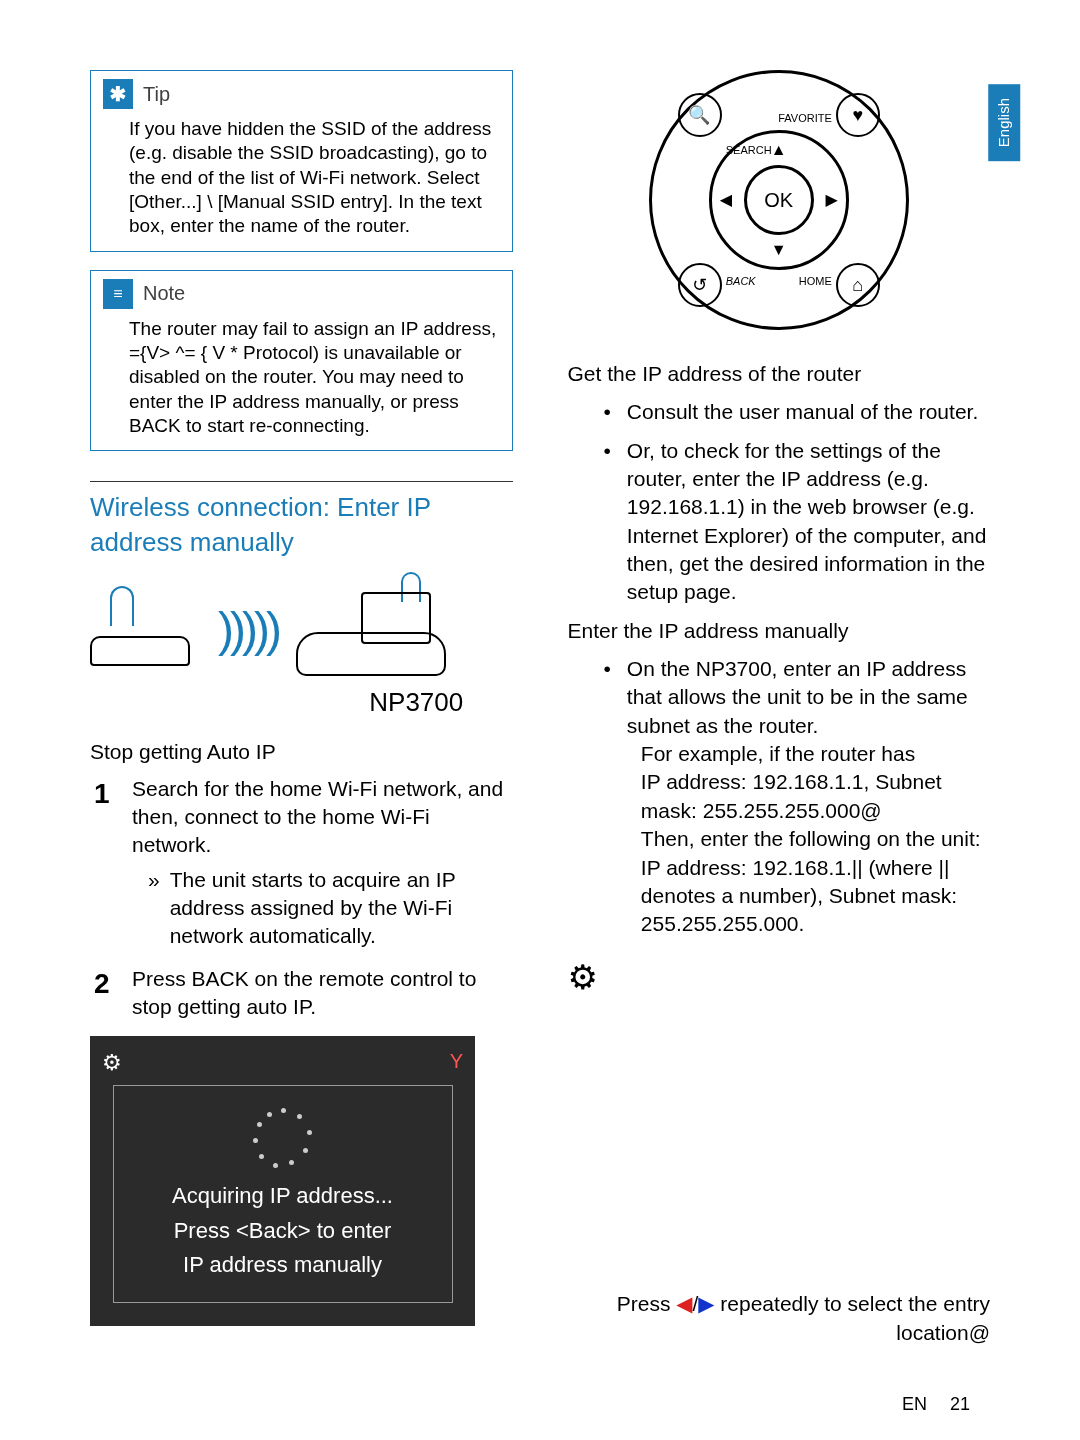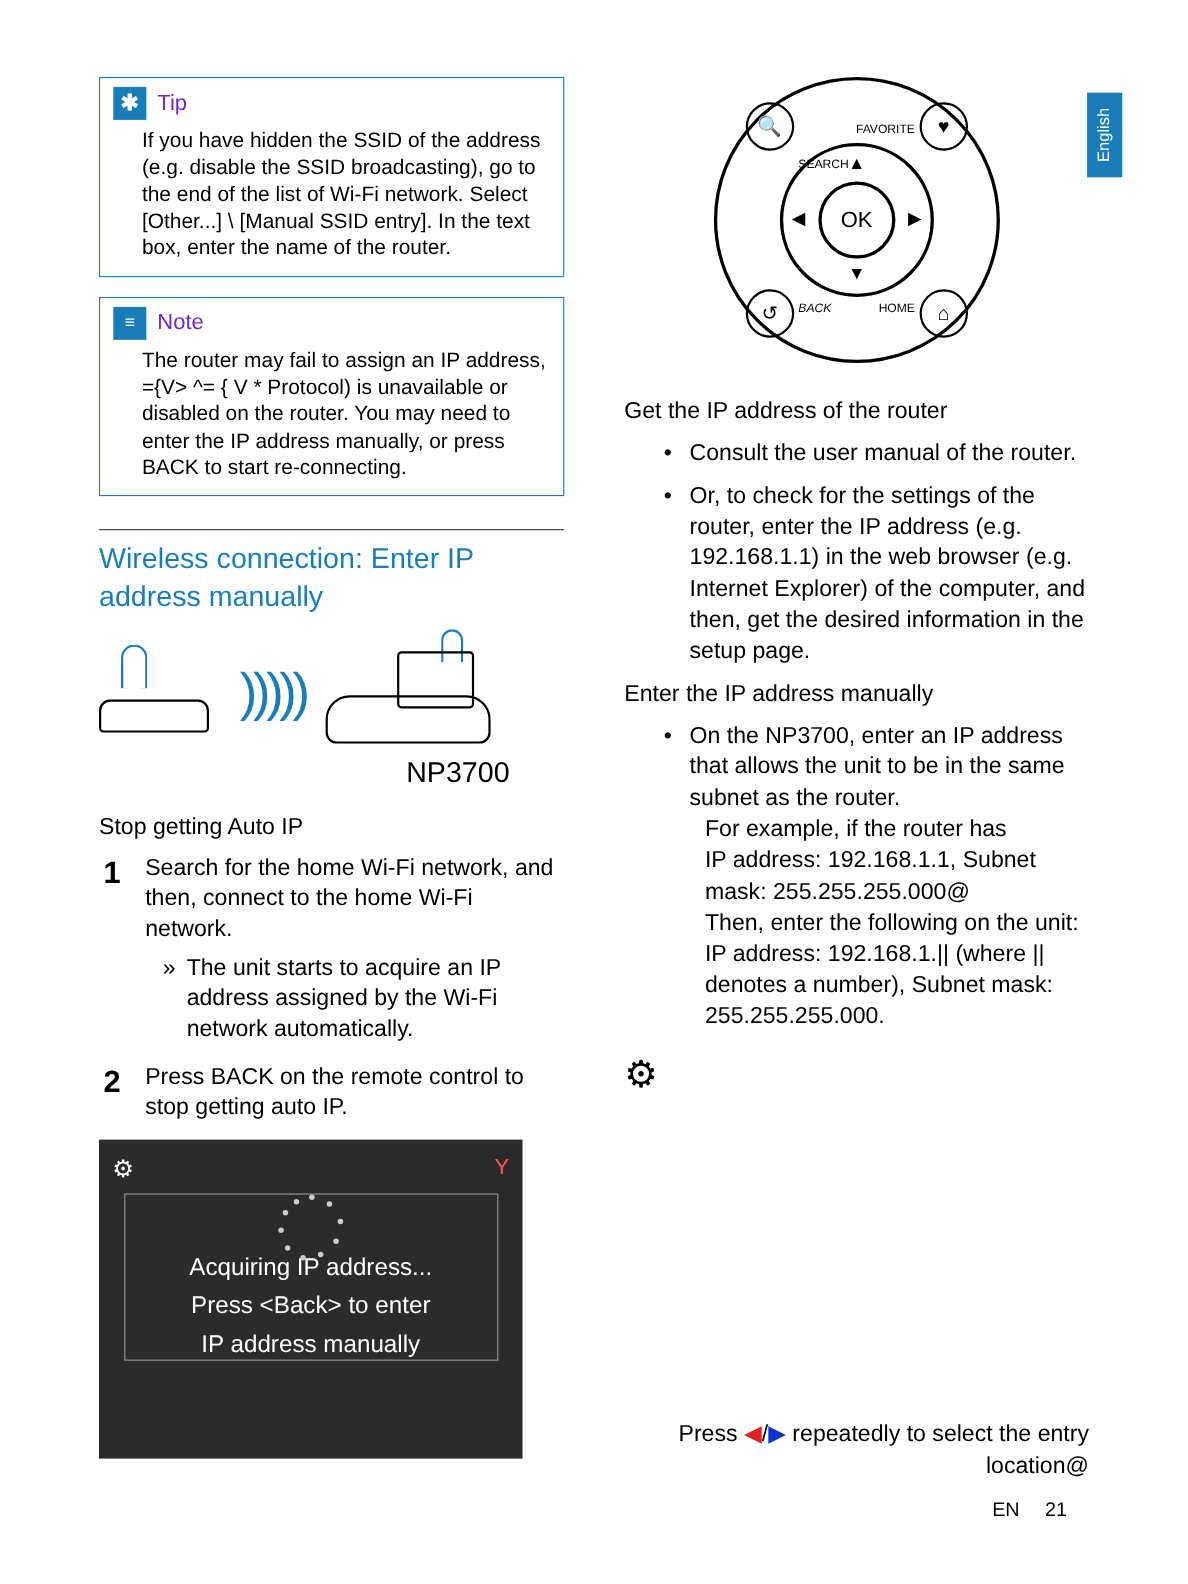--- a/index.html
+++ b/index.html
@@ -26,21 +26,21 @@
     align-items: center;
     gap: 10px;
     margin-bottom: 8px;
   }
   .callout-icon {
     width: 30px; height: 30px;
     background: #1a7db8;
     display: flex; align-items: center; justify-content: center;
     color: #fff; font-weight: bold; font-size: 20px;
   }
-  .callout-label { color: #6d28d9; font-size: 20px; }
+  .callout-label { color: #404040; font-size: 20px; }
   .callout-body { font-size: 19px; line-height: 1.28; padding-left: 26px; }
   .section-title {
     color: #1a7db8;
     font-size: 26px;
     font-weight: normal;
     margin: 30px 0 18px 0;
     border-top: 1px solid #333;
     padding-top: 8px;
   }
   .diagram-row { display: flex; align-items: center; gap: 18px; margin: 10px 0 8px 0; }
@@ -67,21 +67,21 @@
     background: #2b2b2b;
     margin-top: 14px;
     position: relative;
     color:#fff;
     display:flex; flex-direction:column; align-items:center;
     padding:12px;
   }
   .screen-topbar { width:100%; display:flex; justify-content:space-between; font-size:22px; }
   .gear { }
   .yag { color:#f55; font-size:20px; }
-  .screen-inner { border:1px solid #999; width:340px; height:152px; margin-top:8px; display:flex; flex-direction:column; align-items:center; justify-content:center; gap:6px; }
+  .screen-inner { border:1px solid #999; width:340px; height:218px; margin-top:8px; display:flex; flex-direction:column; align-items:center; justify-content:center; gap:6px; }
   .dots-circle {
     width:60px; height:60px; position:relative; margin-bottom:8px;
   }
   .dots-circle span {
     position:absolute; width:5px; height:5px; background:#ccc; border-radius:50%;
   }
   .screen-text { font-size:22px; text-align:center; line-height:1.3; }
   
   .lang-tab {
     position:absolute; right:60px; top:84px;
@@ -113,21 +113,21 @@
   .clabel.bl { bottom:38px; left:74px;font-style:italic; }
   .clabel.br { bottom:38px; right:74px; }
   .subhead { margin:8px 0 10px 0; }
   .bullet-list { padding-left:36px; }
   .bullet-item { display:flex; gap:10px; margin-bottom:10px; }
   .bullet-dot::before { content:"•"; margin-right:6px; }
   .indent-more { padding-left:14px; }
   .settings-gear { font-size:34px; margin:16px 0 0 0; }
   .press-arrows { margin-top:290px; padding-left:40px;text-align:right; }
   .tri-red { color:#d22; } .tri-blue { color:#13c; }
-  .footer { position:absolute; bottom:56px; right:110px; font-size:18px;margin-top:22px; }
+  .footer { position:absolute; bottom:24px; right:110px; font-size:18px;margin-top:22px; }
   .footer span:first-child { margin-right:18px; }
 </style>
 </head>
 <body>
 
 <div class="lang-tab">English</div>
 
 <div class="columns">
 
   <div class="col">

